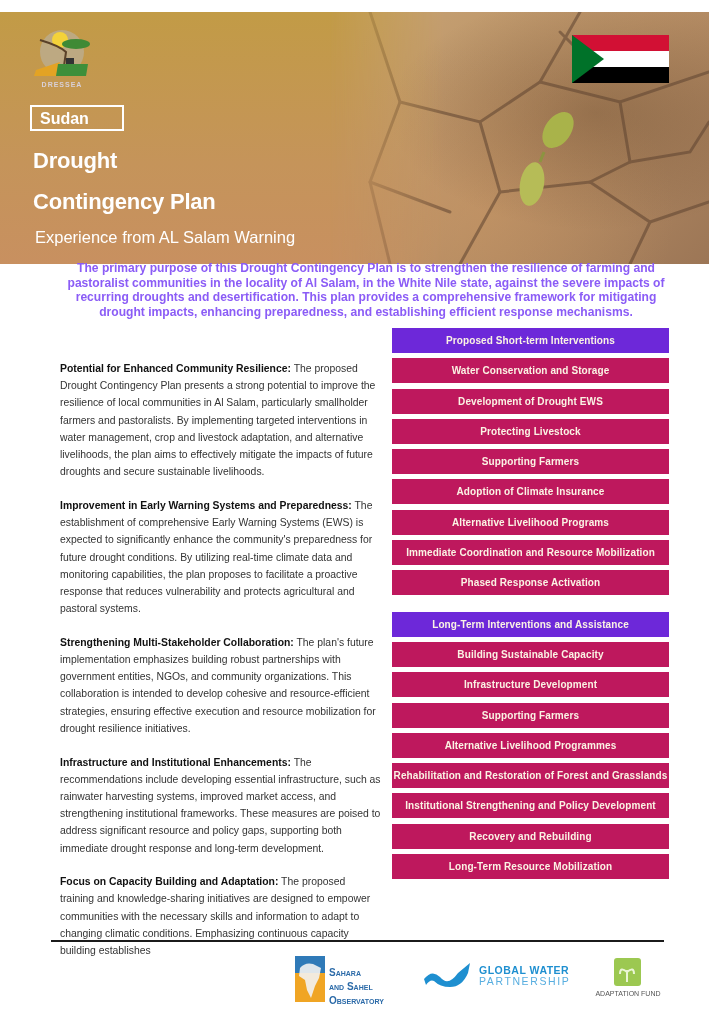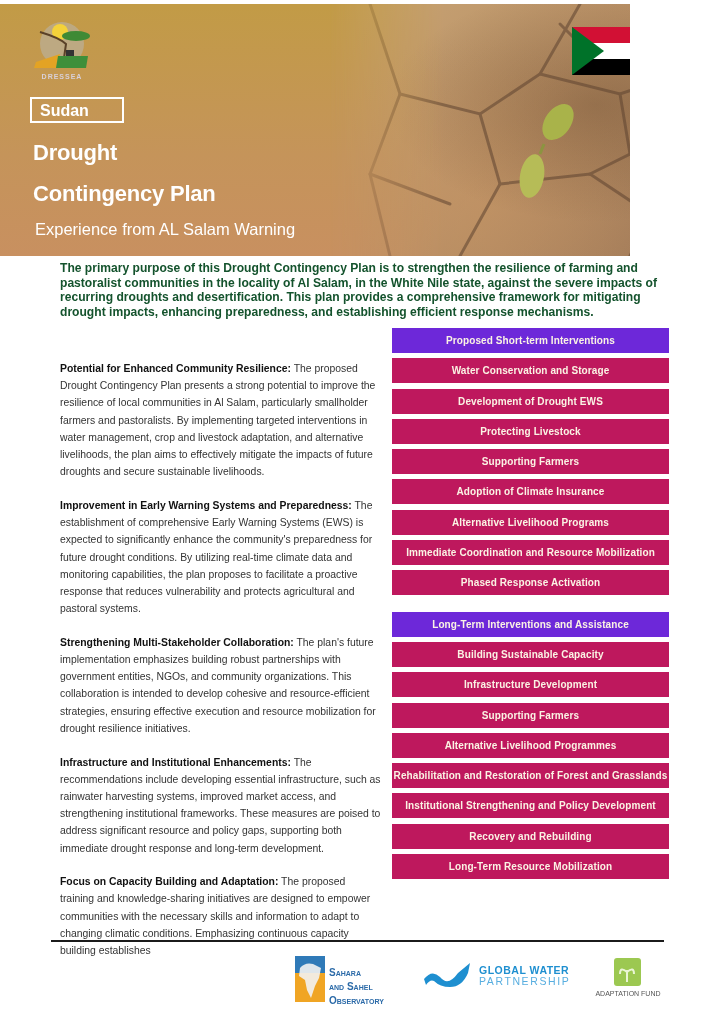--- a/index.html
+++ b/index.html
@@ -1,20 +1,20 @@
 <!DOCTYPE html>
 <html><head>
 <meta charset="utf-8">
 <style>
   * { box-sizing: border-box; margin: 0; padding: 0; }
   html, body { width: 709px; height: 1024px; background: #ffffff; overflow: hidden; }
   body { position: relative; font-family: "Liberation Sans", sans-serif; color: #222; }
 
   
-  .hero { position: absolute; left: 0; top: 4px; width: 630px; height: 252px; overflow: hidden;
+  .hero { position: absolute; left: 0; top: 12px; width: 709px; height: 252px; overflow: hidden;
     background: linear-gradient(180deg, #c29b46 0%, #c5945a 60%, #c89060 100%); }
   .hero-photo { position: absolute; left: 330px; top: 0; width: 379px; height: 252px;
     background:
       radial-gradient(ellipse at 70% 40%, rgba(90,60,35,0.35) 0%, rgba(0,0,0,0) 55%),
       radial-gradient(ellipse at 40% 80%, rgba(200,150,100,0.5) 0%, rgba(0,0,0,0) 60%),
       linear-gradient(135deg, #c9a575 0%, #b99066 50%, #9c7656 100%);
     -webkit-mask-image: linear-gradient(90deg, transparent 0%, #000 30%);
     mask-image: linear-gradient(90deg, transparent 0%, #000 30%); }
   .hero-photo svg { position: absolute; left: 0; top: 0; }
 
@@ -25,21 +25,21 @@
   .country-tag { position: absolute; left: 30px; top: 93px; width: 94px; height: 26px;
     border: 2px solid #ffffff; color: #fff; font-weight: bold; font-size: 16px; padding: 3px 0 0 8px; }
   .title { position: absolute; left: 33px; top: 128px; color: #fff; font-weight: bold;
     font-size: 22px; line-height: 41px; letter-spacing: -0.2px; }
   .subtitle { position: absolute; left: 35px; top: 216px; color: #fff; font-size: 16.5px; }
 
   .flag { position: absolute; left: 572px; top: 23px; width: 97px; height: 48px; overflow: hidden; }
 
   
   .intro { position: absolute; left: 60px; top: 261px; width: 612px; font-size: 12.1px;
-    font-weight: bold; line-height: 14.6px; color: #14532d; }
+    font-weight: bold; line-height: 14.6px; color: #8b5cf6; text-align: center; }
 
   
   .left-col { position: absolute; left: 60px; top: 328px; width: 322px; margin-top: 32px; }
   .para { font-size: 10.4px; line-height: 17.2px; color: #333; margin-bottom: 16.5px; }
   .para b { color: #111; }
 
   
   .right-col { position: absolute; left: 392px; top: 328px; width: 277px; }
   .box { height: 25px; margin-bottom: 5.3px; display: flex; align-items: center; justify-content: center;
     color: #fbf3e4; font-weight: bold; font-size: 10px; white-space: nowrap; letter-spacing: 0.1px;

